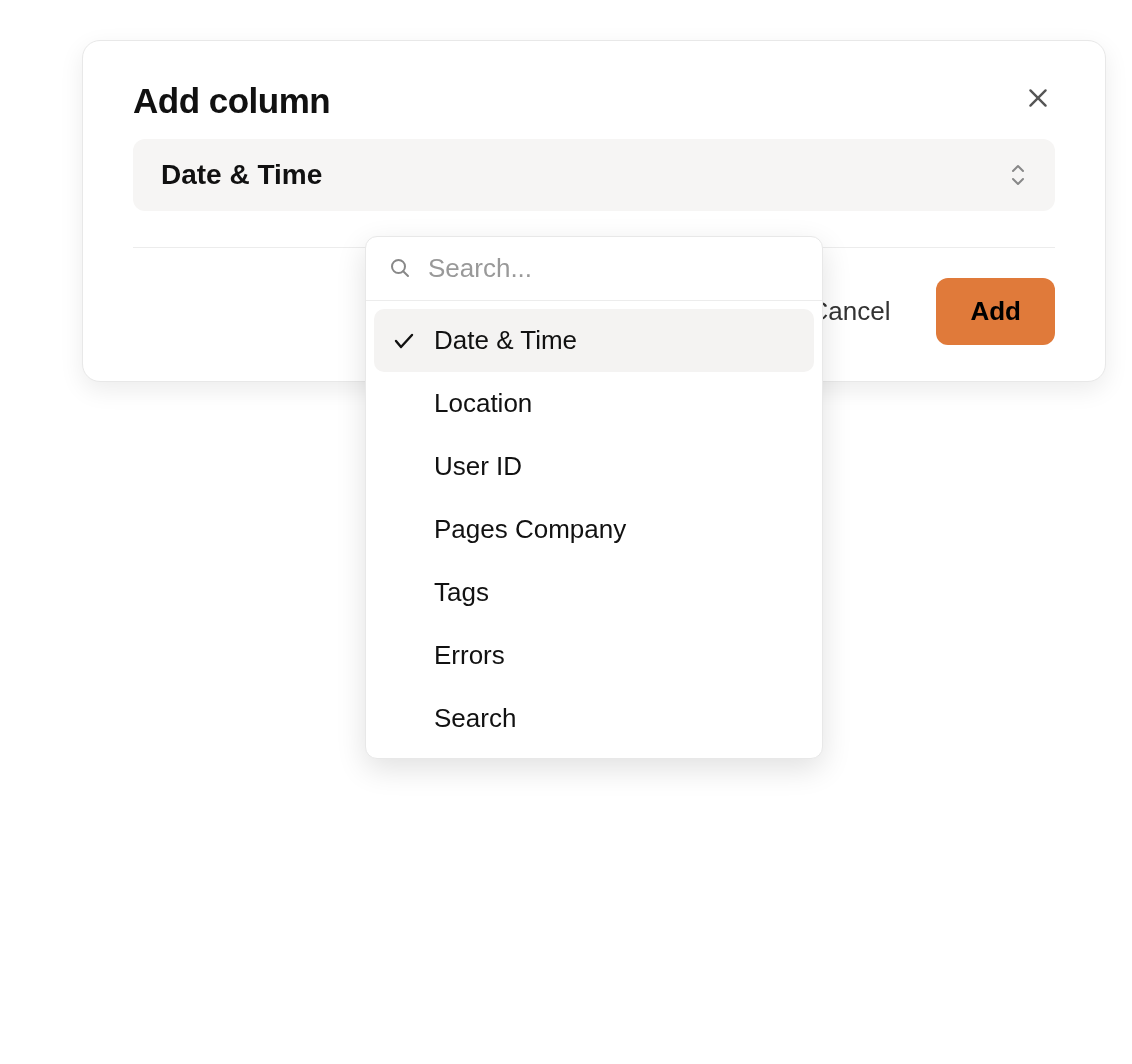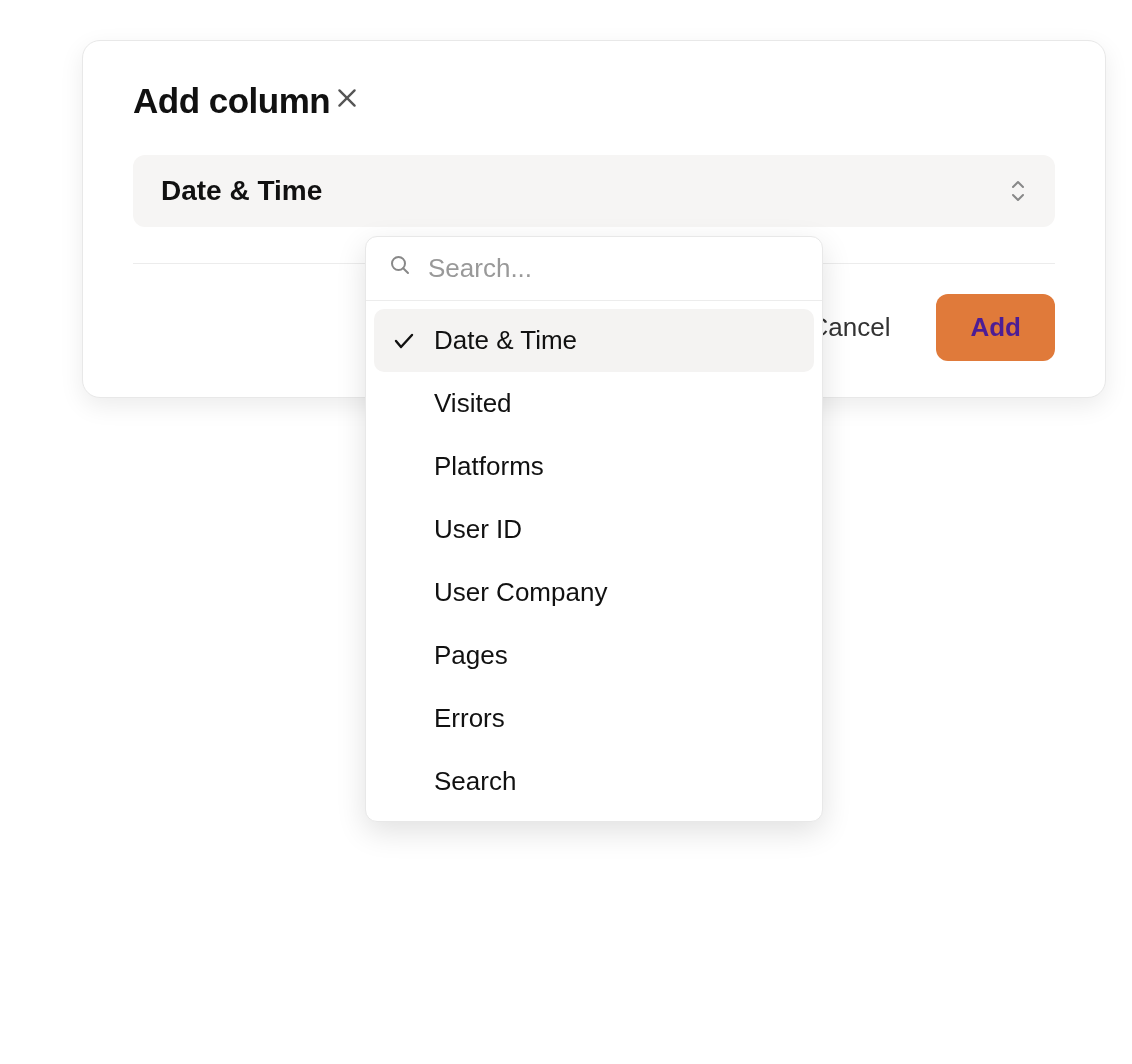--- a/index.html
+++ b/index.html
@@ -20,22 +20,23 @@
       top: 40px;
       width: 1024px;
       background: #ffffff;
       border: 1px solid #e8e8e8;
       border-radius: 18px;
       box-shadow: 0 8px 24px rgba(0,0,0,0.08);
       padding: 40px 50px 36px 50px;
     }
     .modal-header {
       display: flex;
+      justify-content: space-between;
       align-items: flex-start;
-      margin-bottom: 34px;
+      margin-bottom: 18px;
     }
     .modal-title {
       font-size: 35px;
       font-weight: 700;
       color: #111111;
       letter-spacing: -0.5px;
     }
     .close-btn {
       background: none;
       border: none;
@@ -94,39 +95,39 @@
       color: #333;
       padding: 16px 28px;
       cursor: pointer;
       border-radius: 12px;
     }
     .btn-add {
       background: #e07a3a;
       border: none;
       font-size: 26px;
       font-weight: 600;
-      color: #4c1d95;
+      color: #000000;
       padding: 18px 34px;
       cursor: pointer;
       border-radius: 12px;
     }
     .dropdown {
       position: absolute;
       left: 365px;
       top: 236px;
       width: 458px;
       background: #ffffff;
       border: 1px solid #e8e8e8;
       border-radius: 12px;
       box-shadow: 0 10px 30px rgba(0,0,0,0.12);
       overflow: hidden;
     }
     .dropdown-search {
       display: flex;
-      align-items: flex-start;
+      align-items: flex-end;
       padding: 16px 22px;
       gap: 16px;
       border-bottom: 1px solid #ececec;
     }
     .dropdown-search svg {
       width: 24px;
       height: 24px;
       color: #888;
       flex-shrink: 0;
     }
@@ -218,37 +219,33 @@
       <div class="dropdown-item selected">
         <span class="check-slot">
           <svg viewBox="0 0 24 24" fill="none" stroke="currentColor" stroke-width="2.4" stroke-linecap="round" stroke-linejoin="round">
             <polyline points="4,12 9,18 20,6"></polyline>
           </svg>
         </span>
         <span>Date &amp; Time</span>
       </div>
       <div class="dropdown-item">
         <span class="check-slot"></span>
-        <span>Visited</span>
-      </div>
-      <div class="dropdown-item">
-        <span class="check-slot"></span>
-        <span>Platforms</span>
+        <span>Location</span>
       </div>
       <div class="dropdown-item">
         <span class="check-slot"></span>
         <span>User ID</span>
       </div>
       <div class="dropdown-item">
         <span class="check-slot"></span>
-        <span>User Company</span>
-      </div>
-      <div class="dropdown-item">
-        <span class="check-slot"></span>
-        <span>Pages</span>
+        <span>Pages Company</span>
+      </div>
+      <div class="dropdown-item">
+        <span class="check-slot"></span>
+        <span>Tags</span>
       </div>
       <div class="dropdown-item">
         <span class="check-slot"></span>
         <span>Errors</span>
       </div>
       <div class="dropdown-item">
         <span class="check-slot"></span>
         <span>Search</span>
       </div>
     </div>

